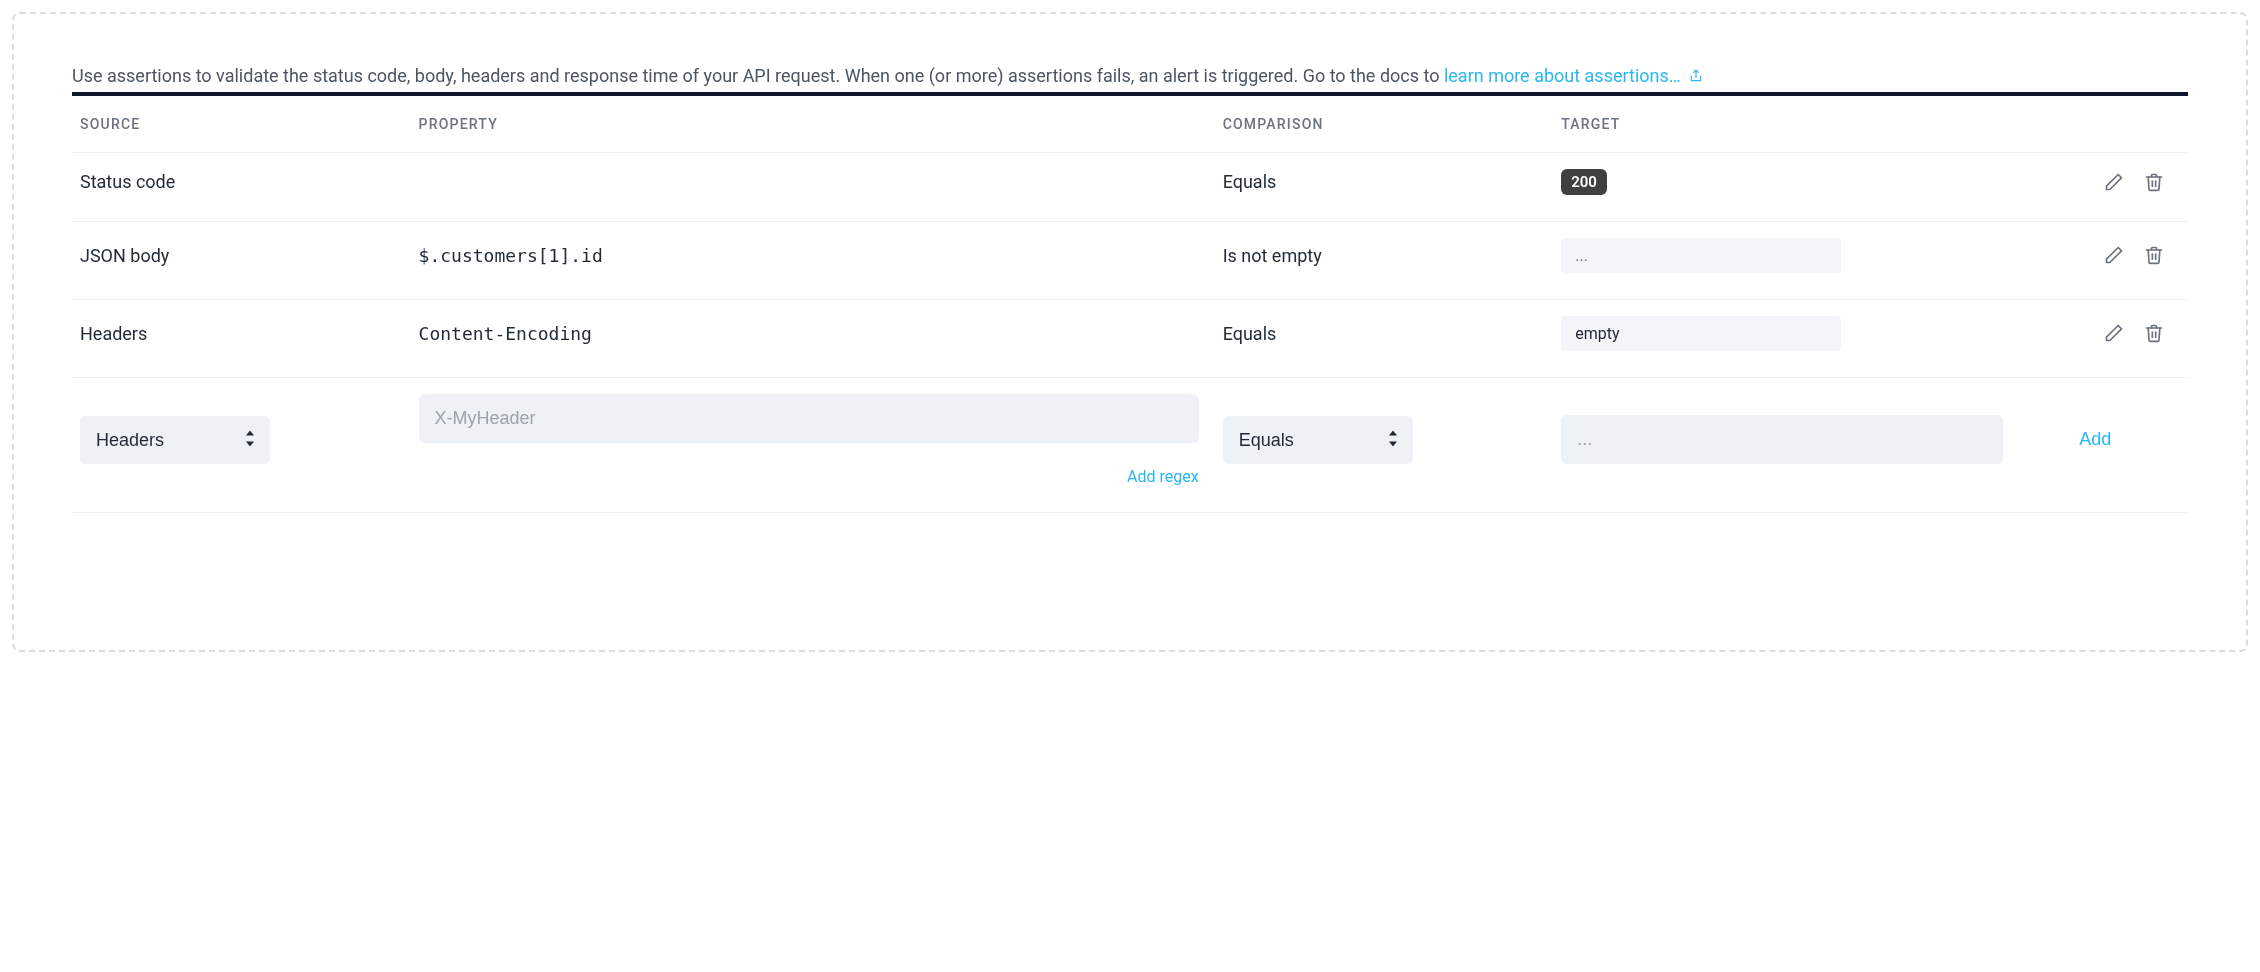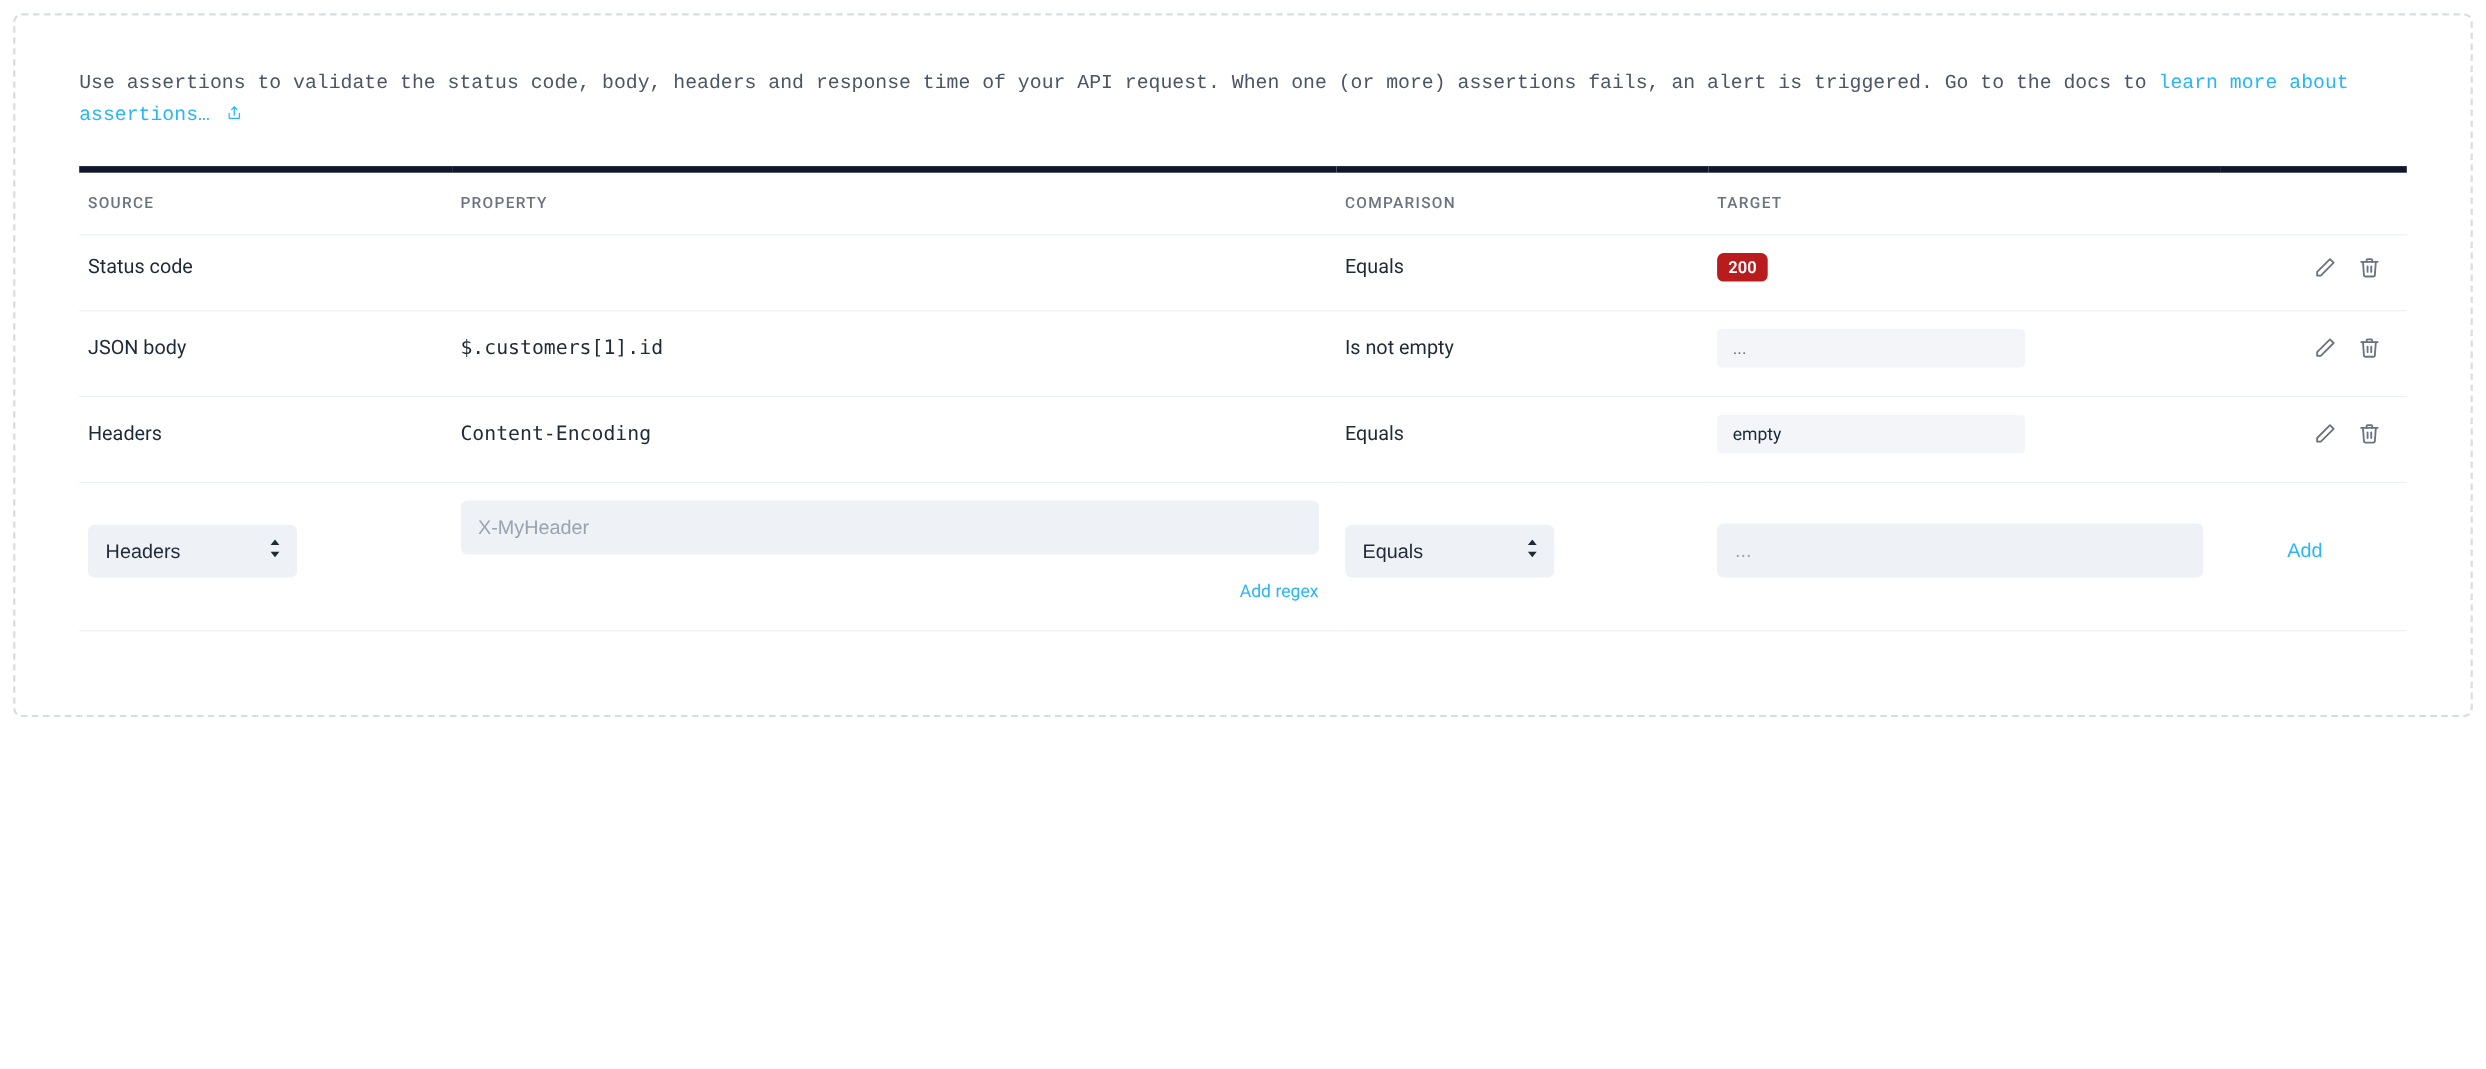--- a/index.html
+++ b/index.html
@@ -19,22 +19,20 @@
   .panel-title {
     font-size: 24px;
     font-weight: 600;
     color: #2b3445;
     margin-bottom: 30px;
   }
   .panel-desc {
     font-size: 18px;
     color: #4b5563;
     line-height: 1.6;
-    margin-bottom: 30px;
-    font-family: Liberation Mono, monospace;
   }
   .link {
     color: #29b6f6;
     text-decoration: none;
     cursor: pointer;
   }
   .ext-icon {
     display: inline-block;
     margin-left: 4px;
     vertical-align: -1px;
@@ -44,21 +42,21 @@
     border-collapse: collapse;
   }
   .table thead th {
     text-align: left;
     font-size: 14px;
     font-weight: 500;
     letter-spacing: 1.2px;
     color: #6b7280;
     text-transform: uppercase;
     padding: 20px 16px 20px 8px;
-    border-top: 6px solid #0f172a;
+    border-top: 4px solid #0f172a;
     border-bottom: 1px solid #eceff3;
   }
   .table tbody td {
     padding: 16px 16px 26px 8px;
     border-bottom: 1px solid #eceff3;
     vertical-align: middle;
     font-size: 18px;
     color: #1f2937;
   }
   .col-source   { width: 16%; }
@@ -66,21 +64,21 @@
   .col-comp     { width: 16%; }
   .col-target   { width: 22%; }
   .col-actions  { width: 8%; }
 
   .mono {
     font-family: ui-monospace, SFMono-Regular, Menlo, Monaco, Consolas, monospace;
     color: #374151;
   }
   .badge-green {
     display: inline-block;
-    background: #b91c1c;
+    background: #404040;
     color: #fff;
     font-weight: 600;
     font-size: 15px;
     padding: 4px 10px;
     border-radius: 6px;
   }
   .target-box {
     display: inline-block;
     background: #f3f5f8;
     color: #6b7280;

